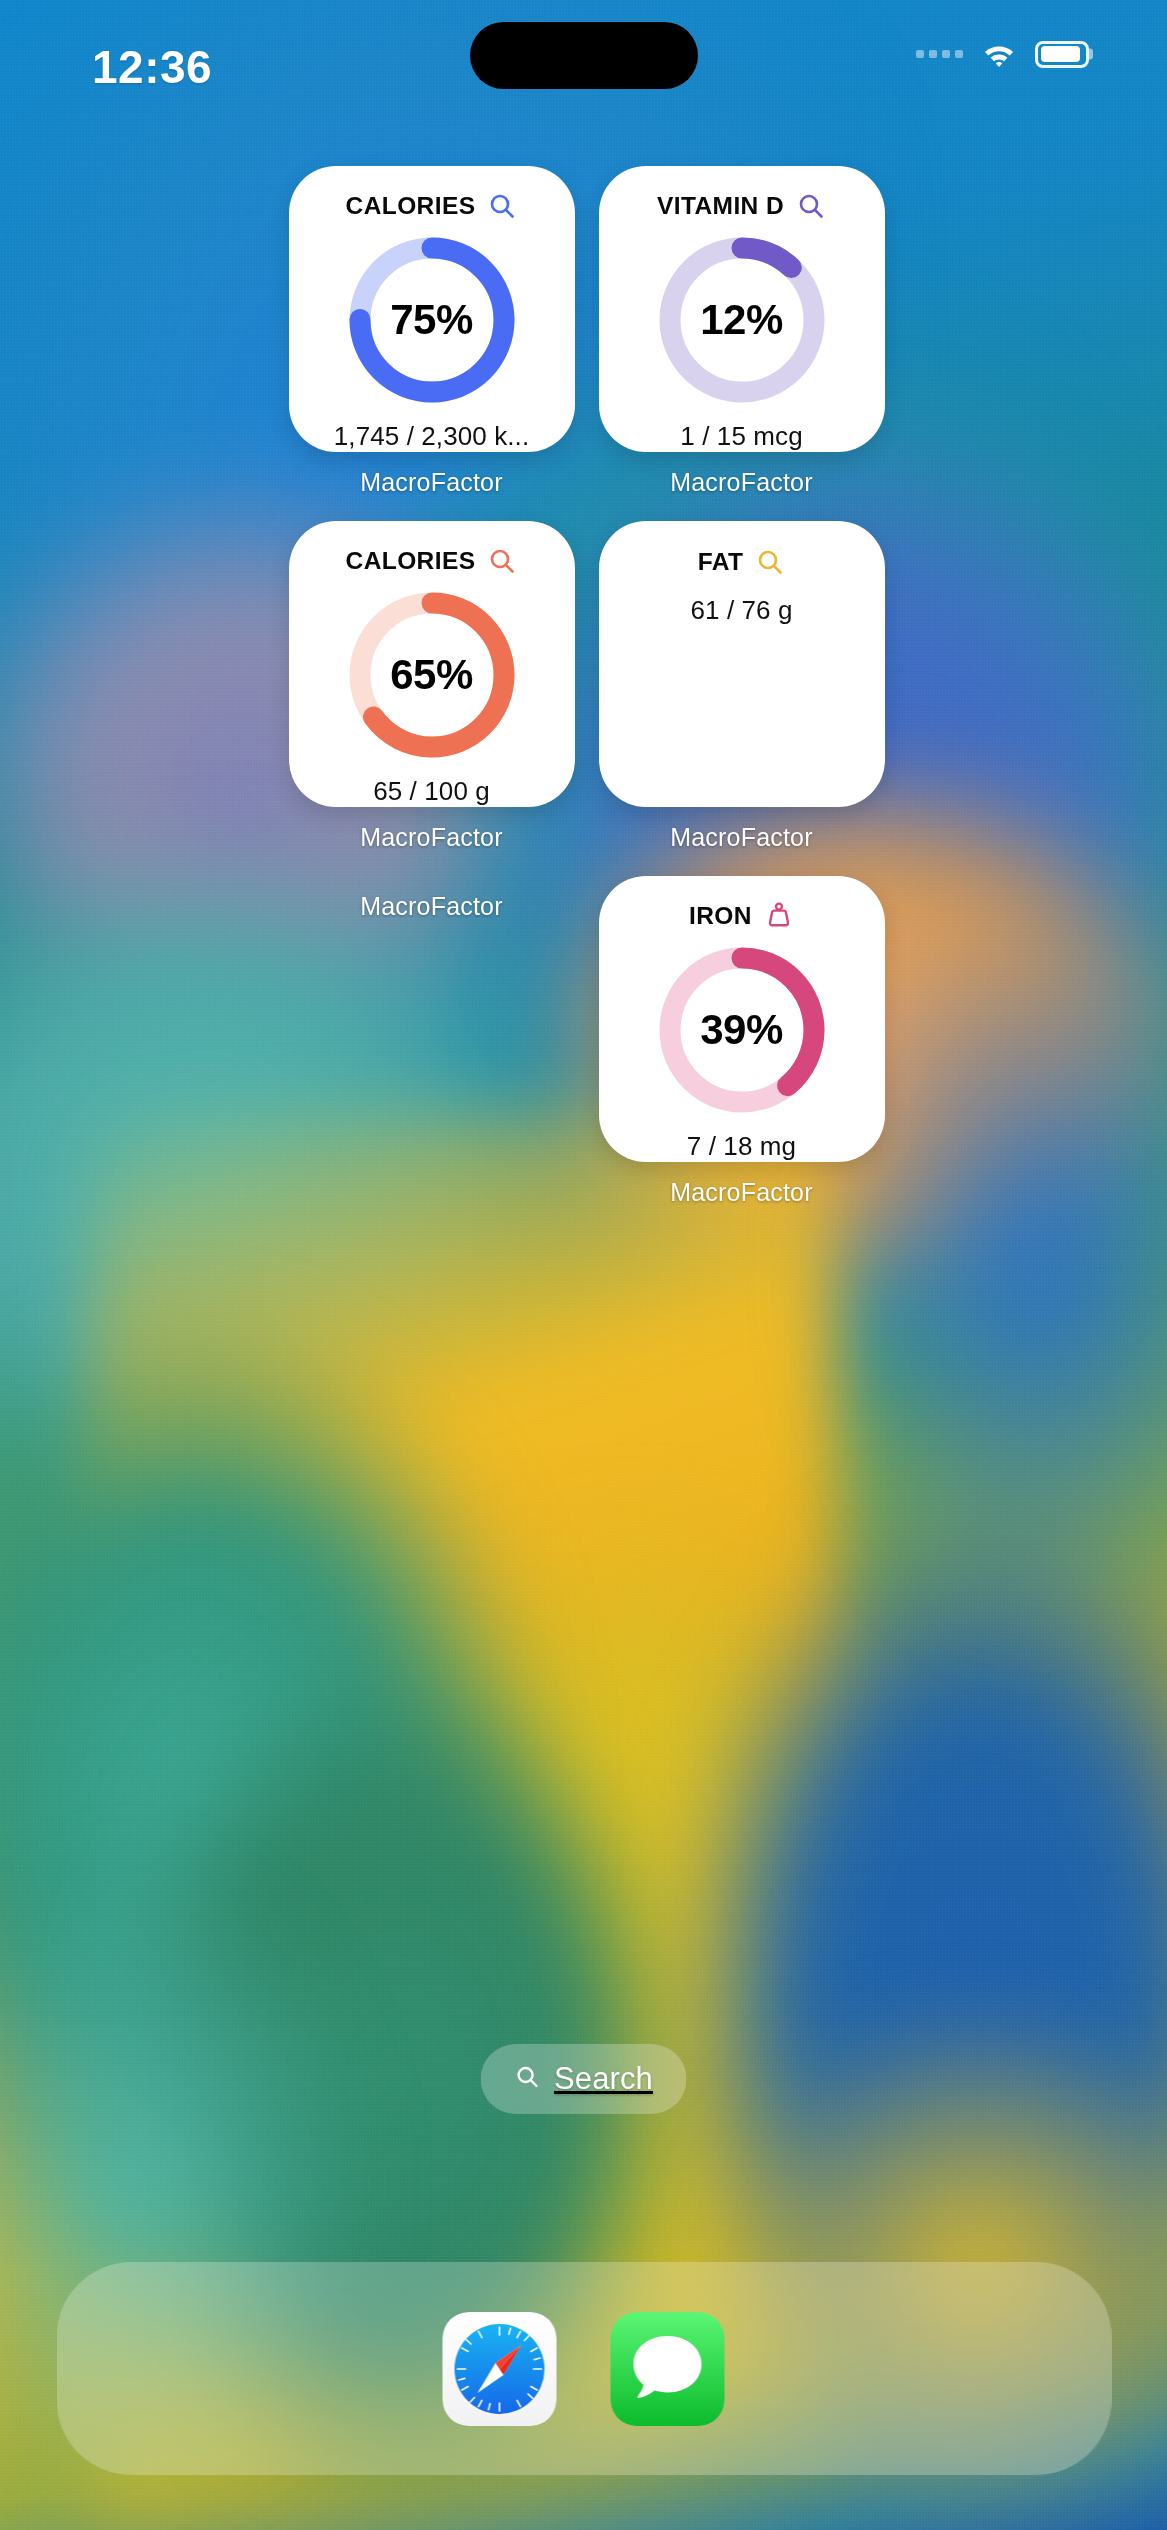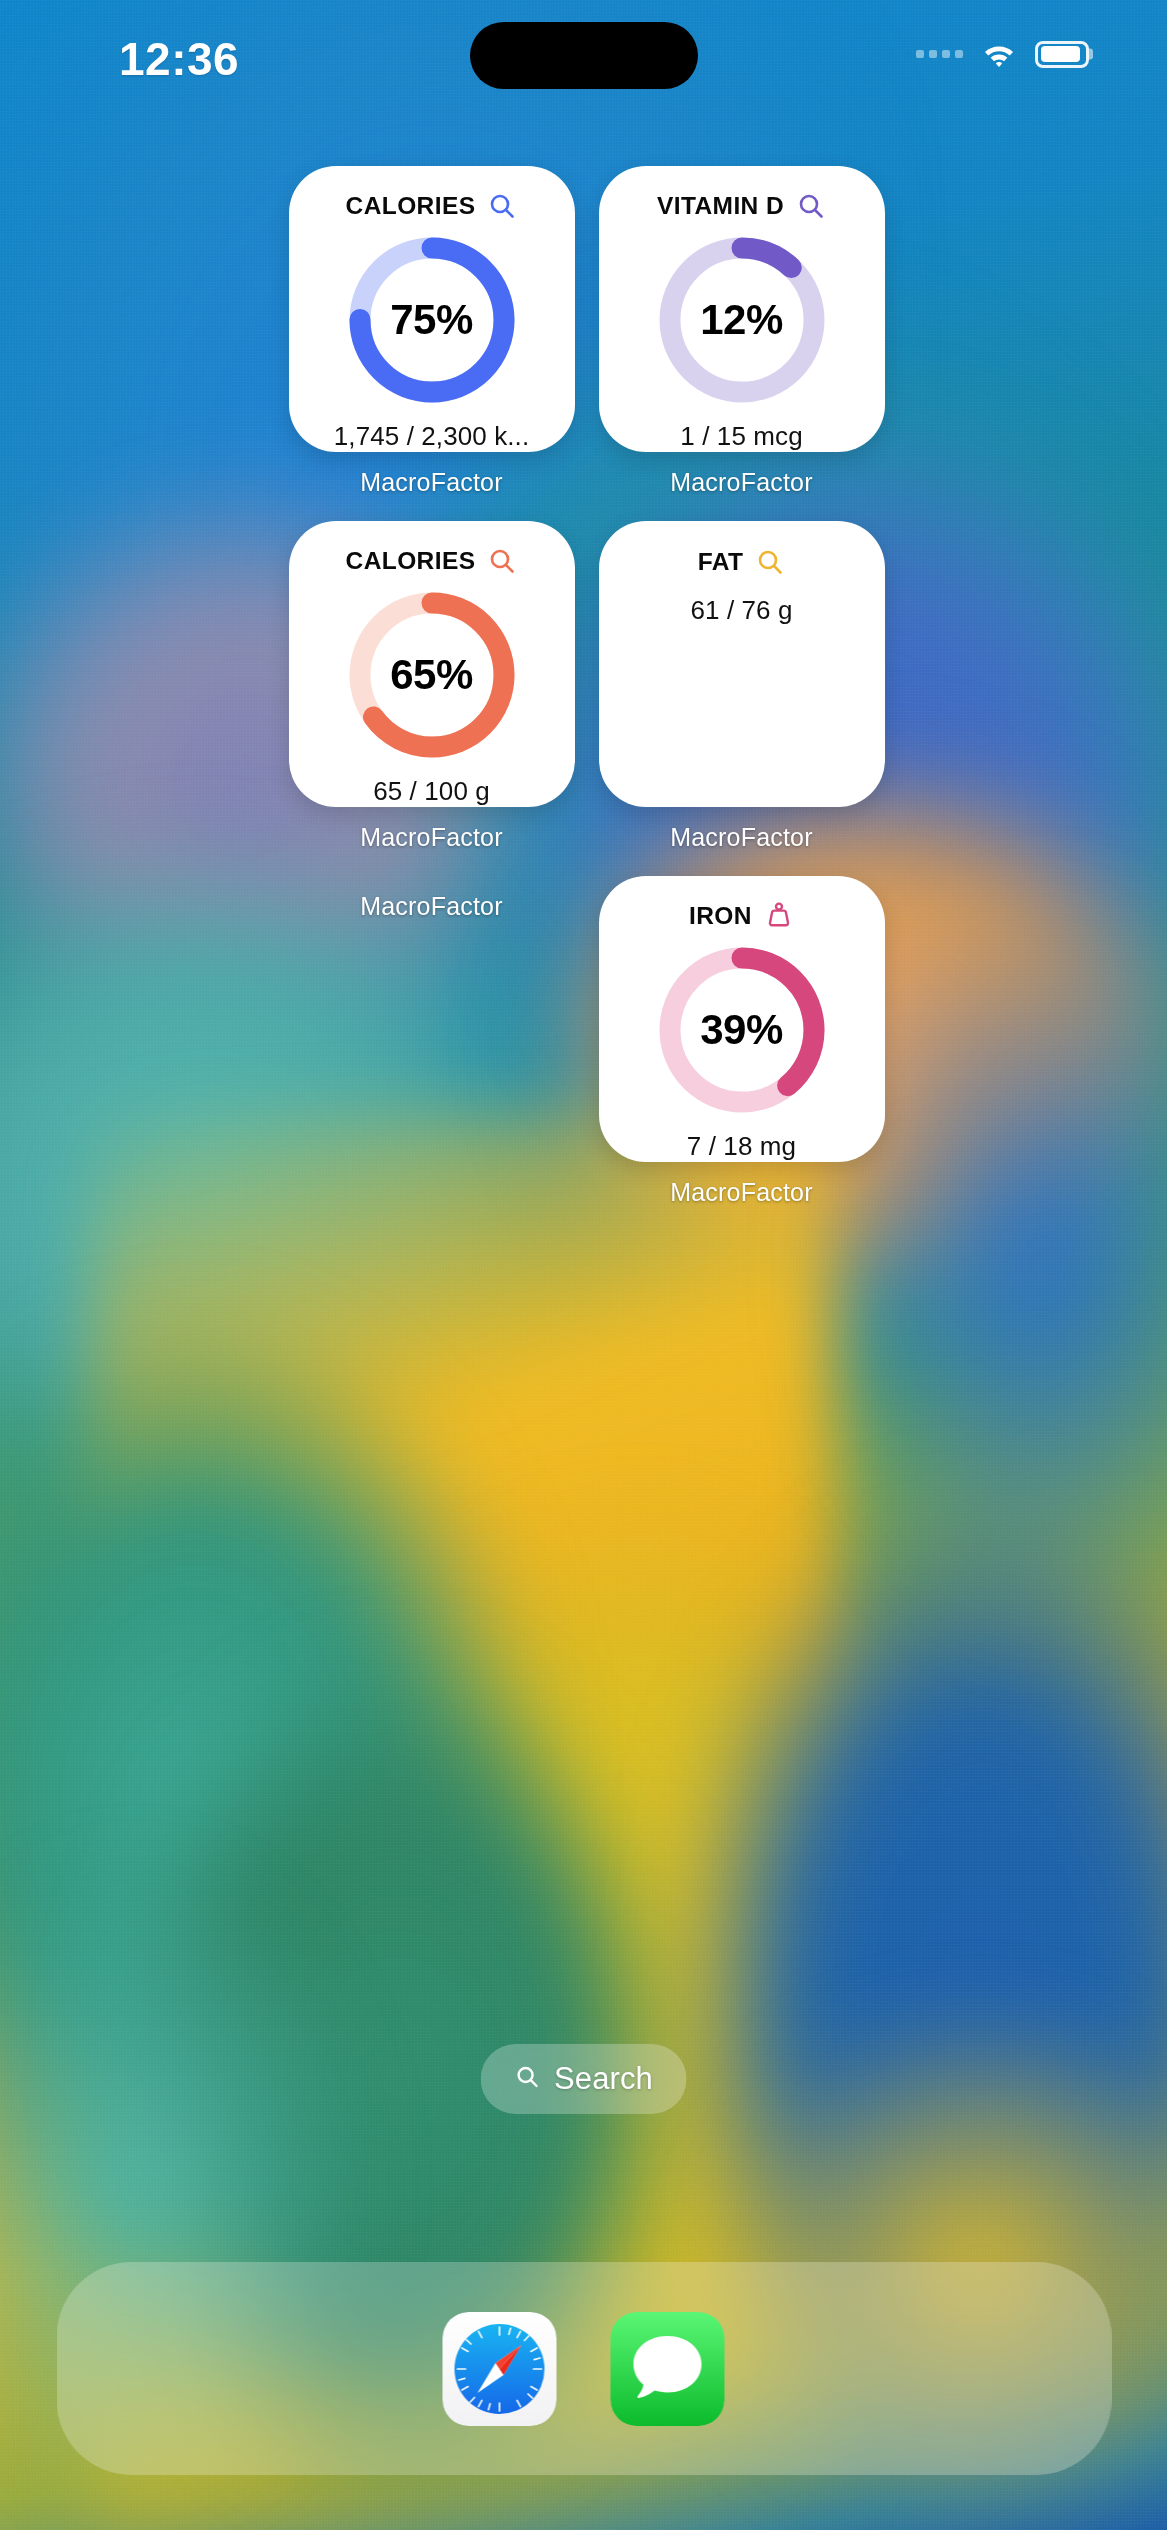--- a/index.html
+++ b/index.html
@@ -96,24 +96,23 @@
     background-image:repeating-linear-gradient(0deg, rgba(255,255,255,.5) 0 1px, rgba(0,0,0,0) 1px 3px),
                      repeating-linear-gradient(90deg, rgba(255,255,255,.4) 0 1px, rgba(0,0,0,0) 1px 3px);
   }
 
   
   #statusbar {
     position:absolute; left:0; top:0; width:100%; height:112px;
     display:flex; align-items:center; z-index:40; color:#fff;
   }
   #status-time {
-    position:absolute; left:92px; top:32px;
+    position:absolute; left:92px; top:40px;
     font-size:46px; font-weight:600; letter-spacing:.5px;
     text-shadow:0 1px 2px rgba(0,0,0,.18);
-    margin-left:27px;
   }
   #dynamic-island {
     position:absolute; left:50%; transform:translateX(-50%); top:22px;
     width:228px; height:67px; background:#000; border-radius:34px;
   }
   #status-right {
     position:absolute; right:78px; top:40px;
     display:flex; align-items:center; gap:17px;
   }
   .sig-dots { display:flex; gap:5px; align-items:flex-end; }
@@ -169,20 +168,21 @@
     text-shadow:0 1px 3px rgba(0,0,0,.35);
   }
 
   
   #search-pill {
     position:absolute; left:50%; transform:translateX(-50%); top:2044px;
     height:70px; padding:0 34px; border-radius:35px;
     background:rgba(255,255,255,.26);
     display:flex; align-items:center; gap:14px; z-index:25;
     backdrop-filter:blur(16px);
+    text-decoration:underline;
   }
   #search-pill .lbl {
     color:#fff; font-size:31px; font-weight:500; letter-spacing:.1px;
     text-shadow:0 1px 3px rgba(0,0,0,.25);
   }
 
   
   #dock {
     position:absolute; left:50%; transform:translateX(-50%); bottom:55px;
     width:1055px; height:213px; border-radius:75px;

